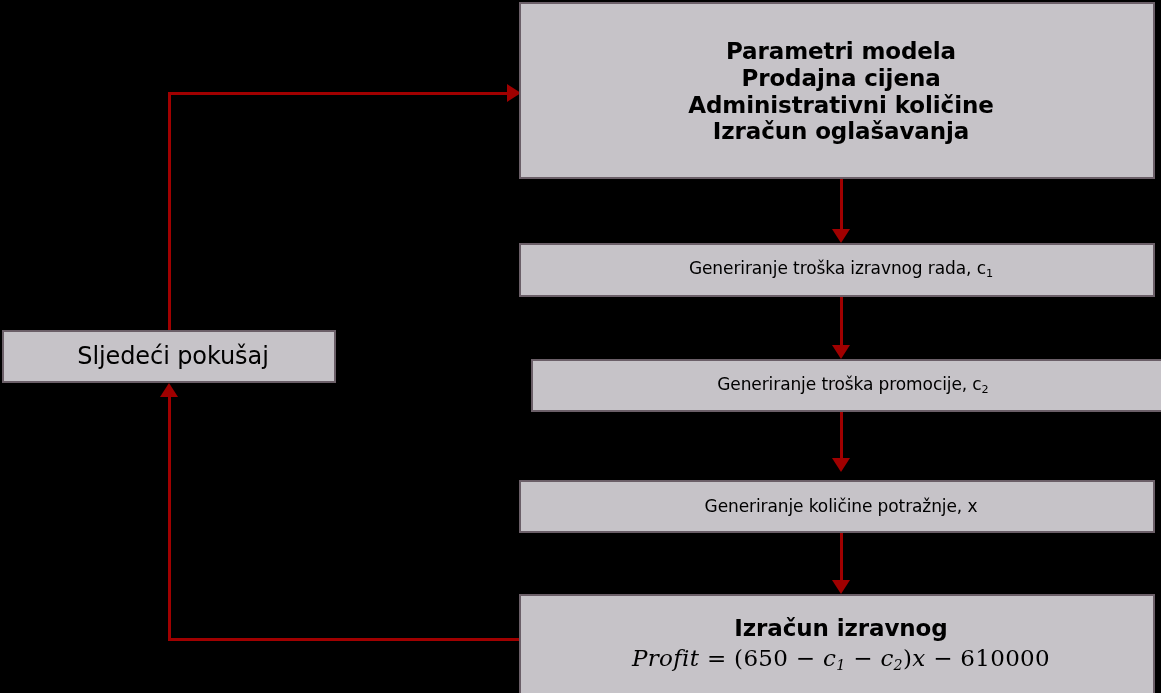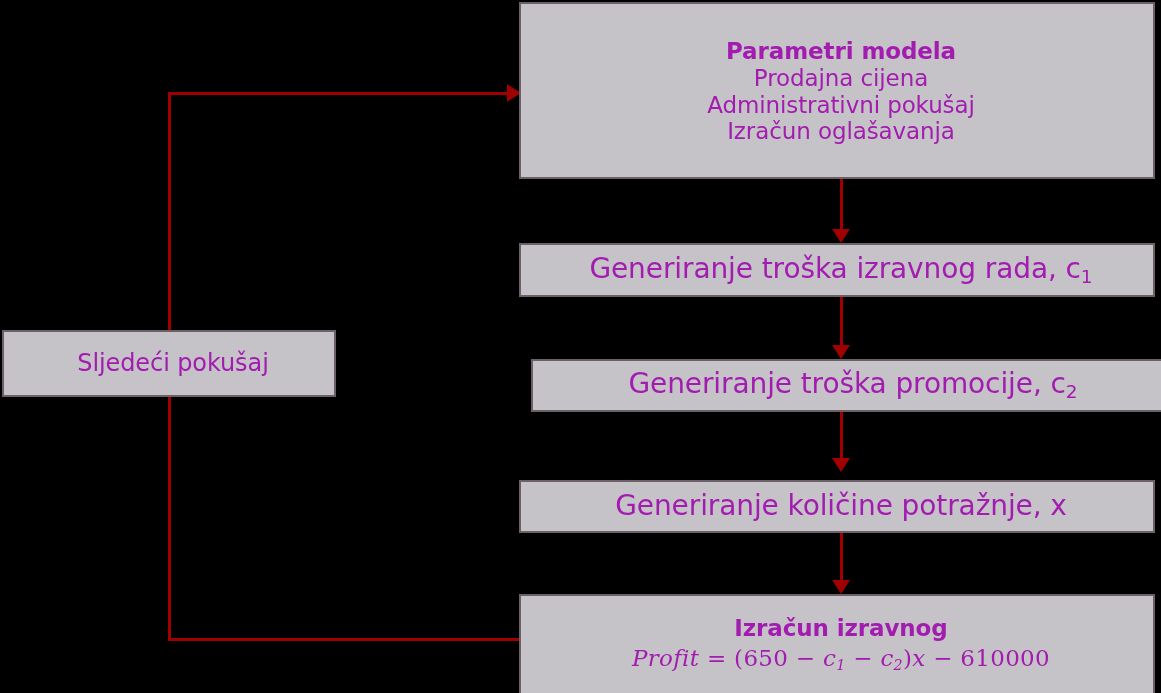--- a/index.html
+++ b/index.html
@@ -19,54 +19,54 @@
   
   .box {
     position: absolute;
     box-sizing: border-box;
     background: #C6C3C8;
     border: 2px solid #6B5F68;
     display: flex;
     flex-direction: column;
     align-items: center;
     justify-content: center;
-    color: #a21caf;
+    color: #000000;
     text-align: center;
     line-height: 1.16;
     z-index: 2;
     padding-left: 8px;
   }
   .box .title {
     font-weight: bold;
     font-size: 23px;
     letter-spacing: -0.1px;
   }
   .box .line {
     font-size: 23px;
-    font-weight: normal;
+    font-weight: bold;
     letter-spacing: -0.1px;
   }
   .box .single {
-    font-size: 28px;
+    font-size: 17px;
     letter-spacing: -0.1px;
   }
   .box .single sub,
   .box .line sub {
     font-size: 0.66em;
     vertical-align: -0.28em;
     letter-spacing: 0;
   }
 
   
   #box-parametri     { left: 519px; top: 2px;   width: 636px; height: 177px; padding-top: 2px; }
   #box-trosak-rada   { left: 519px; top: 243px; width: 636px; height: 54px;  }
   #box-promocija     { left: 531px; top: 359px; width: 636px; height: 53px;  }
   #box-potraznja     { left: 519px; top: 480px; width: 636px; height: 53px;  }
   #box-profit        { left: 519px; top: 594px; width: 636px; height: 101px; }
-  #box-sljedeci      { left: 2px;   top: 330px; width: 334px; height: 67px;  }
+  #box-sljedeci      { left: 2px;   top: 330px; width: 334px; height: 53px;  }
 
   #box-sljedeci .single { font-size: 24px; }
 
   
   .formula {
     font-family: "DejaVu Serif", serif;
     font-style: italic;
     font-size: 23px;
     letter-spacing: 0.3px;
     margin-top: 3px;
@@ -132,21 +132,21 @@
   #arr-fb-rt  { left: 507px; top: 84px; }
 </style>
 </head>
 <body>
 
 <div id="canvas">
 
   <div class="box" id="box-parametri">
     <div class="title">Parametri modela</div>
     <div class="line">Prodajna cijena</div>
-    <div class="line">Administrativni pokušaj</div>
+    <div class="line">Administrativni količine</div>
     <div class="line">Izračun oglašavanja</div>
   </div>
 
   <div class="box" id="box-trosak-rada">
     <div class="single">
       <span>Generiranje troška izravnog rada, c</span><sub>1</sub>
     </div>
   </div>
 
   <div class="box" id="box-promocija">

